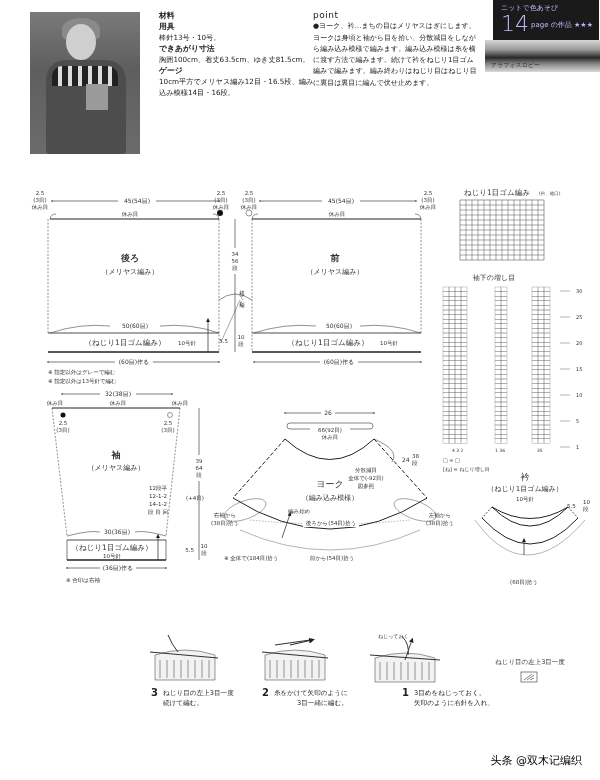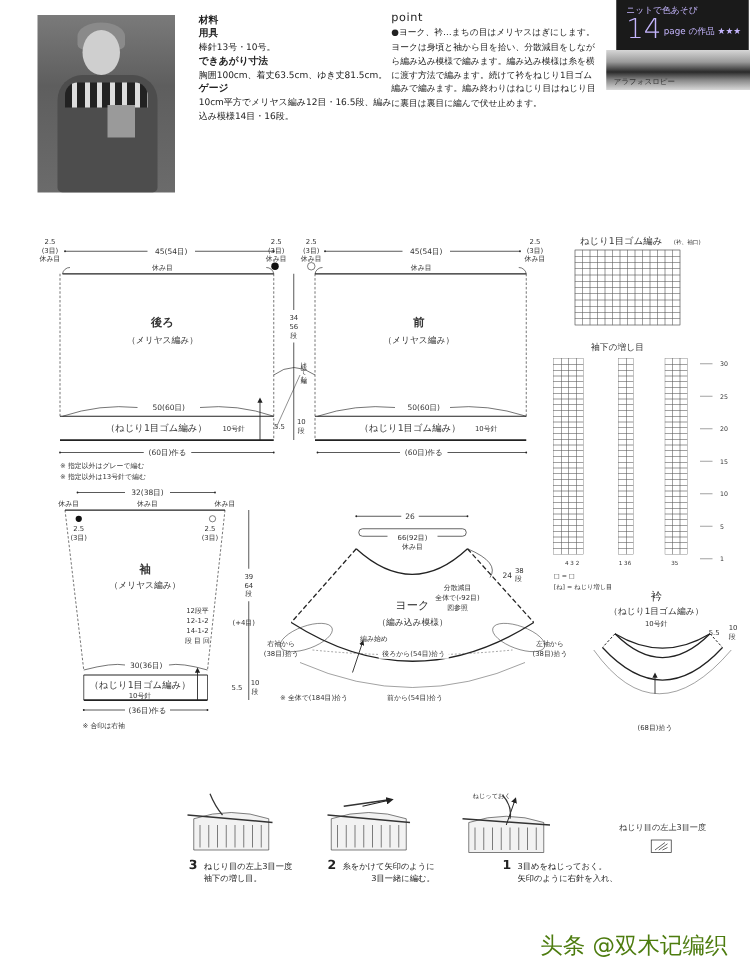--- a/index.html
+++ b/index.html
@@ -15,21 +15,21 @@
   .mat .h { font-weight: bold; font-size: 7.8px; }
   .point { left: 313px; top: 10px; width: 165px; font-size: 7px; line-height: 11.3px; }
   .point .h { font-weight: normal; font-size: 9px; letter-spacing: 0.5px; }
   .tag { left: 493px; top: 0; width: 106px; height: 40px; background: #1a1a1a; color: #c4b5fd; }
   .tag .t1 { position:absolute; left:8px; top:3px; font-size:7px; }
   .tag .num { position:absolute; left:8px; top:11px; font-size:22px; font-weight:300; line-height:26px; }
   .tag .pg { position:absolute; left:38px; top:20px; font-size:7px;text-align:right; }
   .yarn { left: 485px; top: 40px; width: 115px; height: 32px; background: linear-gradient(180deg,#d6d6d6 0%, #9a9a9a 30%, #2a2a2a 55%, #888 75%, #d9d9d9 100%); }
   .yarn .lbl { position:absolute; left:6px; bottom:2px; font-size:6px; color:#333; }
   svg text { font-family: "DejaVu Sans", sans-serif; }
-  .watermark { right: 18px; bottom: 12px; font-size: 18px; color: #4d7c0f; }
+  .watermark { right: 18px; bottom: 12px; font-size: 11px; color: #000000; }
   .caption { font-size: 6.6px; line-height: 10px; }
   .caption .n { font-size: 10px; font-weight: bold; margin-right: 5px; vertical-align: top; }
 </style>
 </head>
 <body>
 
 <div class="abs photo">
   <div class="hair"></div>
     <div class="head"></div>
     <div class="body"></div>
@@ -791,21 +791,21 @@
     </g>
     <text x="378" y="638" font-size="5">ねじっておく</text>
 
     <text x="530" y="664" text-anchor="middle" font-size="6.5">ねじり目の左上3目一度</text>
     <rect x="521" y="672" width="16" height="10" fill="#fff" stroke="#333" stroke-width="0.6"></rect>
     <path d="M524,680 L532,674 M527,680 L534,675 M530,680 L534,678" stroke="#333" stroke-width="0.6" fill="none"></path>
   </g>
 </svg>
 
 <div class="abs caption" style="left:151px;top:688px;">
-  <span class="n">3</span><span>ねじり目の左上3目一度</span><br><span style="margin-left:12px">袖下の増し目。</span>
+  <span class="n">3</span><span>ねじり目の左上3目一度</span><br><span style="margin-left:12px">続けて編む。</span>
 </div>
 <div class="abs caption" style="left:262px;top:688px;text-align:right;">
   <span class="n">2</span><span>糸をかけて矢印のように</span><br><span style="margin-left:12px">3目一緒に編む。</span>
 </div>
 <div class="abs caption" style="left:362px;top:688px;margin-left:40px;">
   <span class="n">1</span><span>3目めをねじっておく。</span><br><span style="margin-left:12px">矢印のように右針を入れ、</span>
 </div>
 
 <div class="abs watermark">头条 @双木记编织</div>
 

